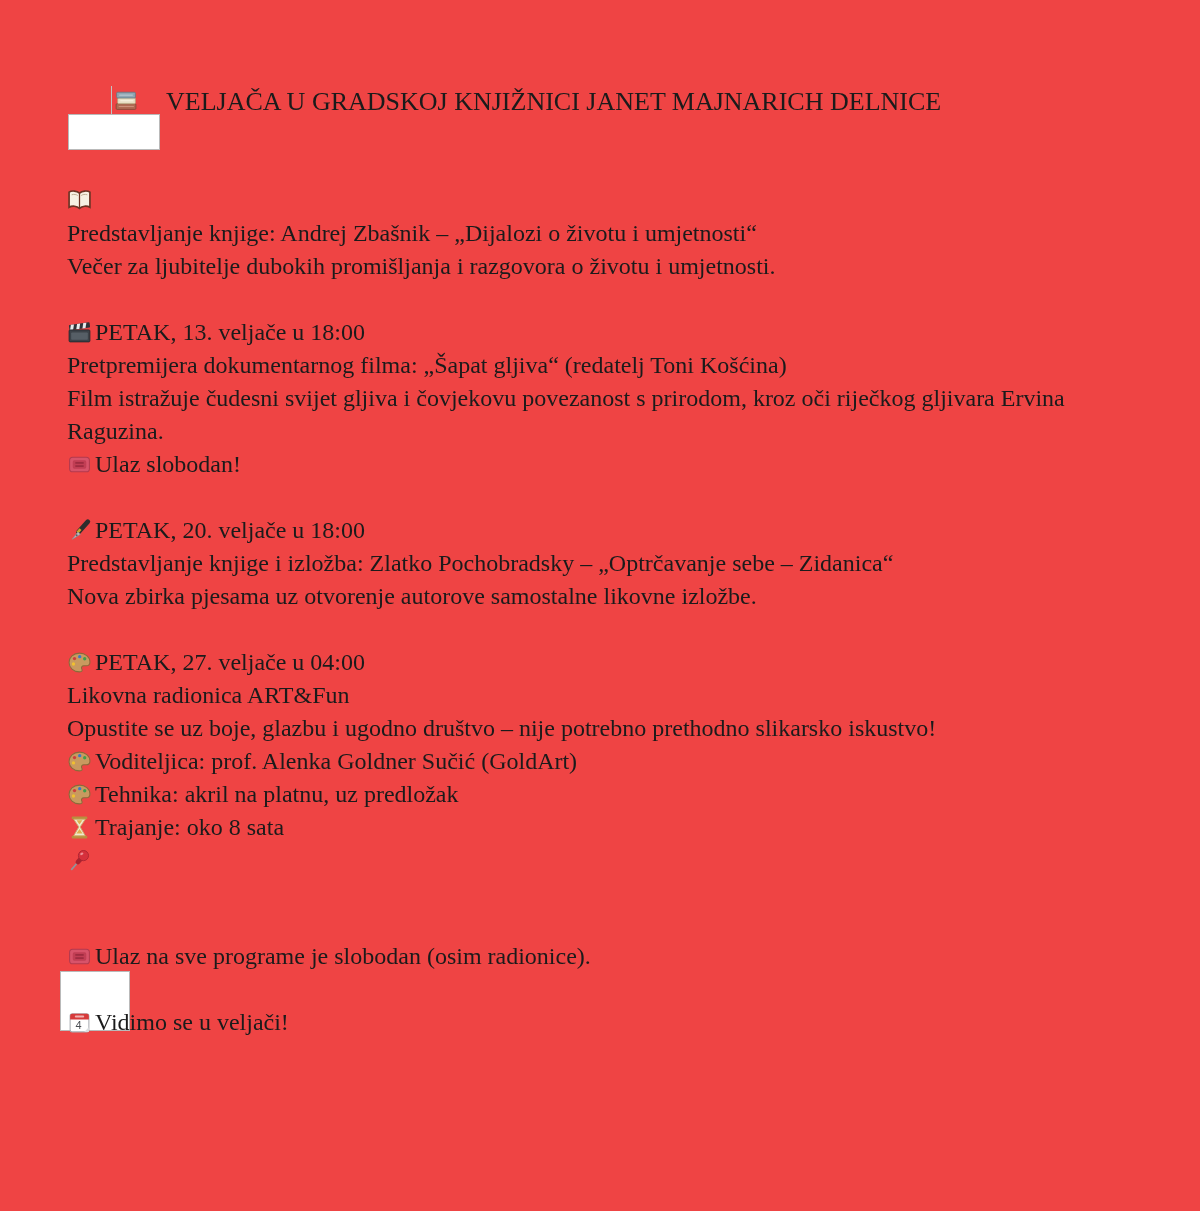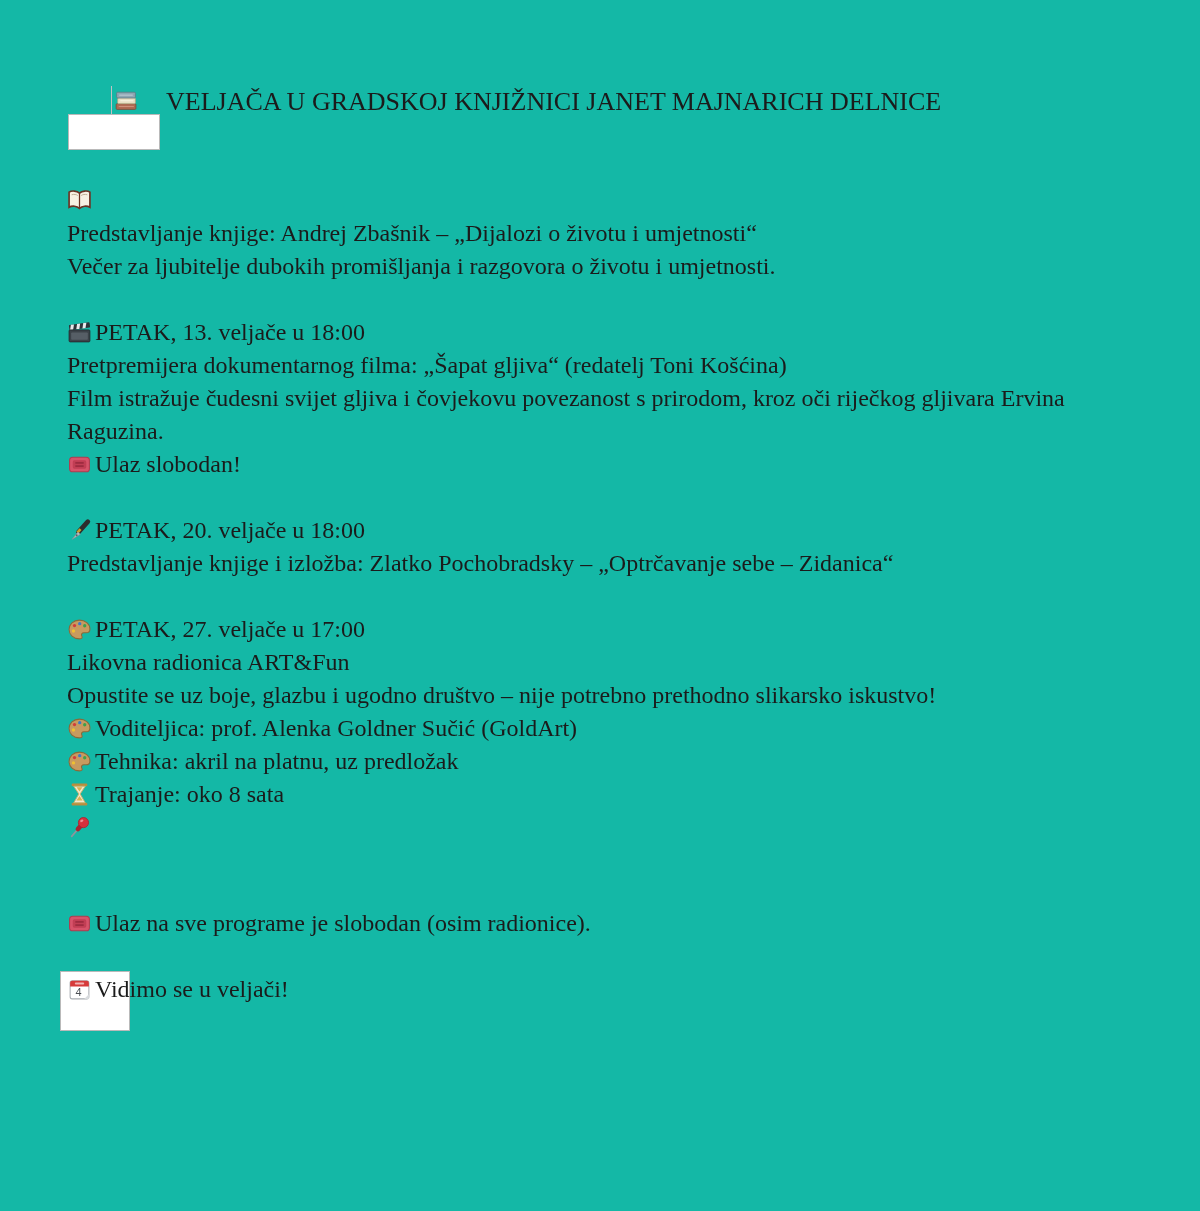--- a/index.html
+++ b/index.html
@@ -1,21 +1,21 @@
 <!DOCTYPE html>
 <html><head>
 <meta charset="utf-8">
 <style>
   html,body{margin:0;padding:0;overflow:hidden;}
   body{
     width:1200px;height:1211px;background:#ffffff;
     font-family:"Liberation Serif","DejaVu Serif",serif;
     color:#1b1b1b;
   }
-  .doc{position:relative;width:1200px;height:1211px;background:#14b8a6;}
+  .doc{position:relative;width:1200px;height:1211px;background:#ef4444;}
   .content{position:absolute;left:67px;top:85px;width:1105px;}
   .row{display:flex;align-items:flex-start;font-size:24px;line-height:33px;min-height:33px;}
   .row .ic{flex:0 0 auto;width:25px;height:25px;margin:4px 3px 0 0;}
   .spacer{height:33px;}
   .gapblock{height:63px;position:relative;}
   .title-row{padding-left:46px;font-size:26px;}
   .title-row .ic{margin-right:28px;margin-top:2px;}
   .narrow{max-width:1060px;font-family:Liberation Serif, serif;}
   
   .ph{position:absolute;background:#ffffff;border:1px solid #b9b9b9;}
@@ -105,32 +105,35 @@
         <line x1="20" y1="3.5" x2="11" y2="13.5" stroke="#2d2d2d" stroke-width="4.5" stroke-linecap="round"></line>
         <rect x="9.2" y="11" width="4.5" height="2.6" fill="#c9a227" transform="rotate(-48 11.5 12.3)"></rect>
         <polygon points="10.5,13.5 12.8,15.5 5,20.5" fill="#b8bcc1" stroke="#8b9096" stroke-width="0.6"></polygon>
         <circle cx="9.3" cy="16.6" r="0.9" fill="#5d6268"></circle>
       </svg>
       <span>PETAK, 20. veljače u 18:00</span>
     </div>
     <div class="row">
       <span>Predstavljanje knjige i izložba: Zlatko Pochobradsky – „Optrčavanje sebe – Zidanica“</span>
     </div>
+    <div class="row">
+      <span>Nova zbirka pjesama uz otvorenje autorove samostalne likovne izložbe.</span>
+    </div>
 
     <div class="spacer"></div>
 
     <div class="row">
       <svg class="ic" viewBox="0 0 24 24">
         <path d="M12 3 C6 3 2 7 2 12 C2 17 6 21 12 21 C14.5 21 15 19.6 14.2 18.2 C13.4 16.8 14.3 15.2 16.2 15.2 L18.5 15.2 C20.6 15.2 22 13.8 22 11.5 C22 6.8 17.5 3 12 3 Z" fill="#c89a5f" stroke="#8a6a3a" stroke-width="1"></path>
         <circle cx="7.2" cy="8.2" r="1.6" fill="#d03c3c"></circle>
         <circle cx="12.2" cy="6.4" r="1.6" fill="#3c78c8"></circle>
         <circle cx="17" cy="8.4" r="1.6" fill="#3ca04b"></circle>
         <circle cx="6.2" cy="13.4" r="1.6" fill="#f0c030"></circle>
       </svg>
-      <span>PETAK, 27. veljače u 17:00</span>
+      <span>PETAK, 27. veljače u 04:00</span>
     </div>
     <div class="row">
       <span>Likovna radionica ART&amp;Fun</span>
     </div>
     <div class="row">
       <span>Opustite se uz boje, glazbu i ugodno društvo – nije potrebno prethodno slikarsko iskustvo!</span>
     </div>
     <div class="row">
       <svg class="ic" viewBox="0 0 24 24">
         <path d="M12 3 C6 3 2 7 2 12 C2 17 6 21 12 21 C14.5 21 15 19.6 14.2 18.2 C13.4 16.8 14.3 15.2 16.2 15.2 L18.5 15.2 C20.6 15.2 22 13.8 22 11.5 C22 6.8 17.5 3 12 3 Z" fill="#c89a5f" stroke="#8a6a3a" stroke-width="1"></path>

